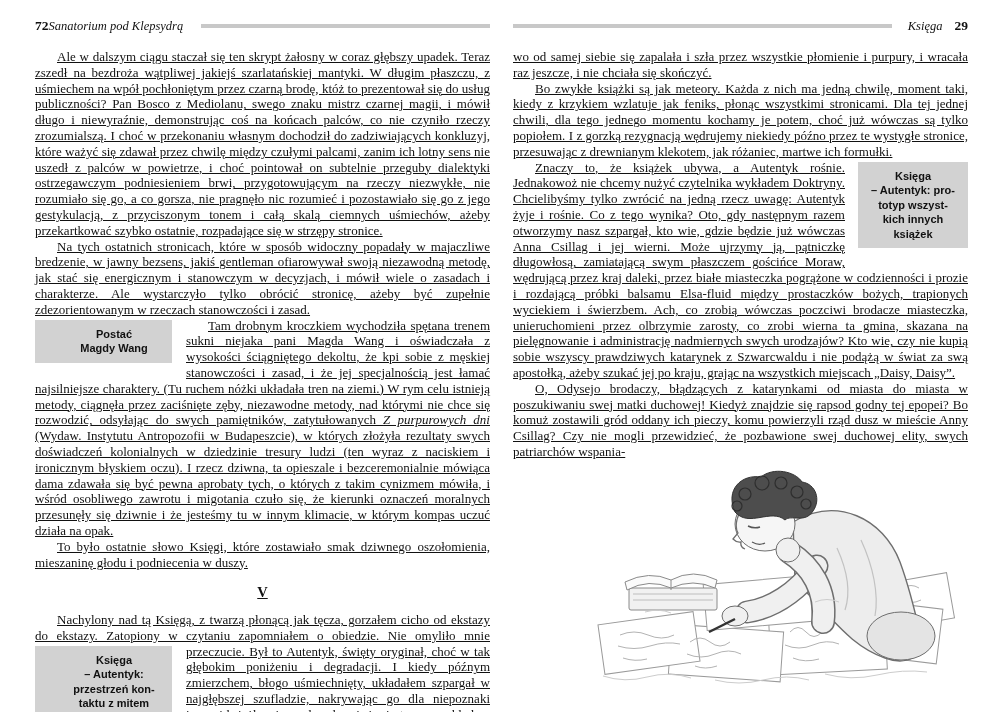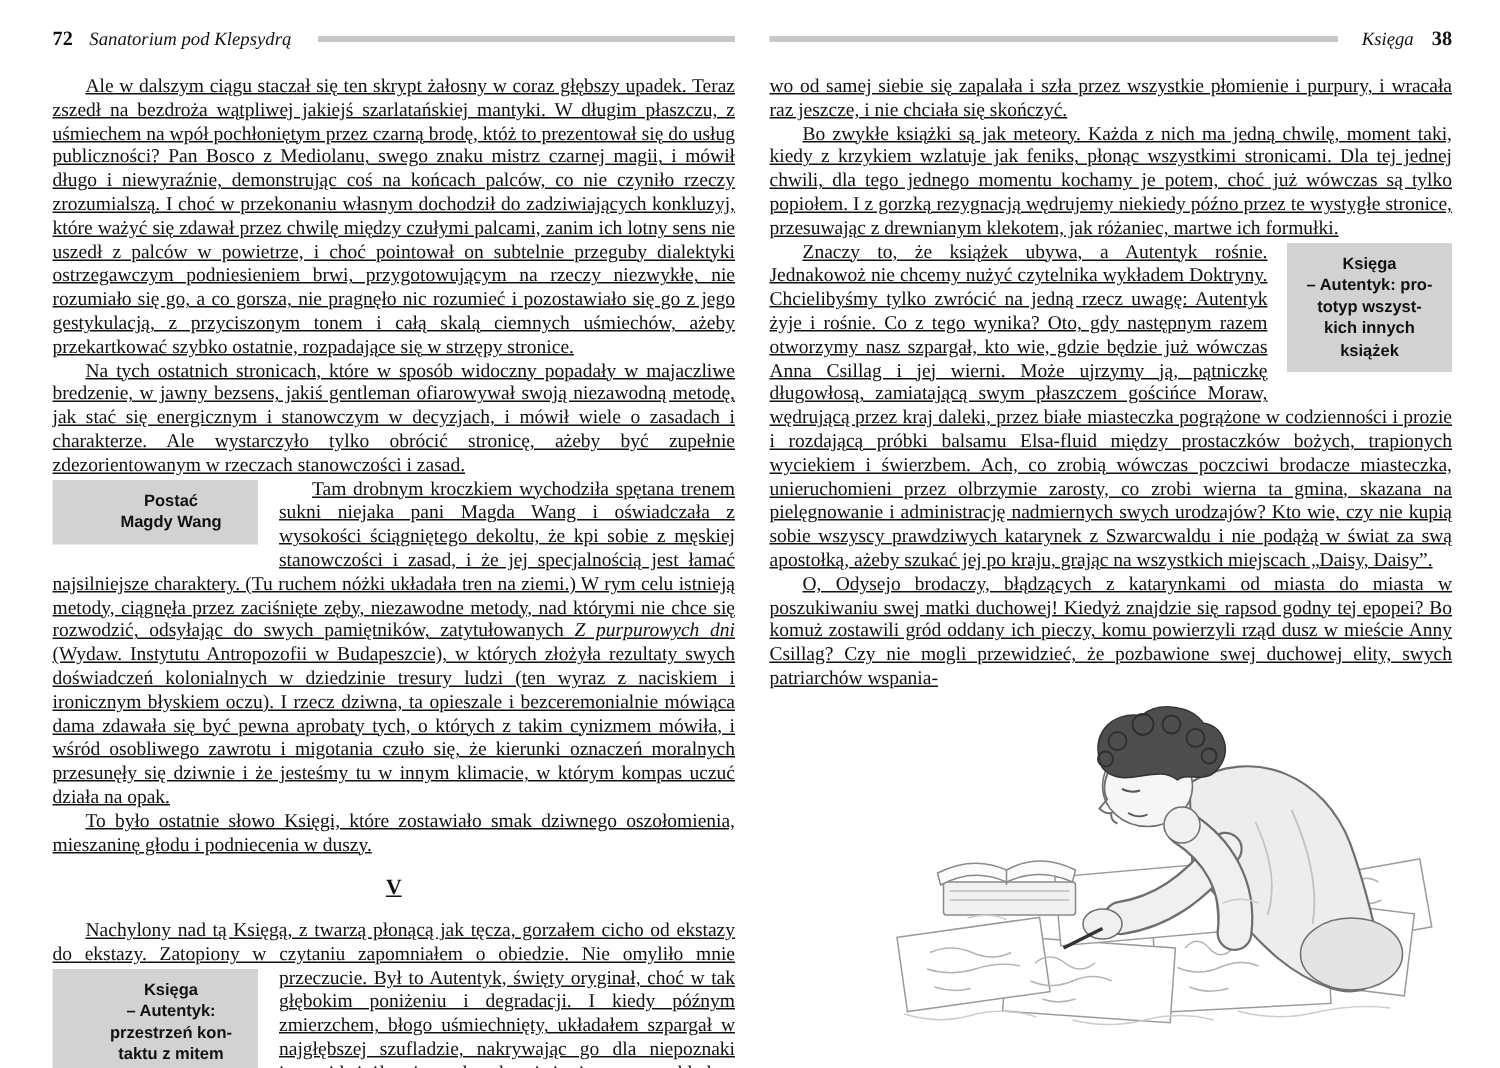--- a/index.html
+++ b/index.html
@@ -6,21 +6,21 @@
   .spread{position:relative;width:1000px;height:712px;background:#fff;
           font-family:"Liberation Serif", serif;color:#111;}
   .page{position:absolute;top:18px;width:455px;}
   .page-left{left:35px;}
   .page-right{left:513px;}
 
   .pg-header{display:flex;align-items:center;height:16px;text-align:right;}
   .pg-num{font-weight:bold;font-size:13.5px;}
   .run-title{font-style:italic;font-size:12.5px;white-space:nowrap;}
   .hdr-rule{flex:1;height:4.5px;background:#c8c8c8;align-self:center;}
-  .page-left .run-title{margin-left:11px;}
+  .page-left .run-title{margin-left:0;}
   .page-left .hdr-rule{margin-left:18px;}
   .page-right .run-title{margin-left:16px;}
   .page-right .pg-num{margin-left:12px;}
 
   .body-text{margin-top:15px;font-size:13px;line-height:15.8px;text-align:justify;}
   .body-text p{margin:0;text-decoration:underline;}
   p.indent{text-indent:22px;}
 
   .note{background:#d2d2d2;font-family:"Liberation Sans", sans-serif;font-weight:bold;
         font-size:11px;line-height:1.32;text-align:center;white-space:pre-line;
@@ -56,21 +56,21 @@
 – Autentyk:
 przestrzeń kon-
 taktu z mitem</span><span>przeczucie. Był to Autentyk, święty oryginał, choć w tak głębokim poniżeniu i degradacji. I kiedy późnym zmierzchem, błogo uśmiechnięty, układałem szpargał w najgłębszej szufladzie, nakrywając go dla niepoznaki innymi książkami — zdawało mi się, że to zorzę układam do snu w komodzie, zorzę, która wciąż na no-</span></p>
     </div>
   </div>
 
   <div class="page page-right">
     <div class="pg-header">
       <span class="hdr-rule"></span>
       <span class="run-title">Księga</span>
-      <span class="pg-num">38</span>
+      <span class="pg-num">29</span>
     </div>
 
     <div class="body-text">
       <p><span>wo od samej siebie się zapalała i szła przez wszystkie płomienie i purpury, i wracała raz jeszcze, i nie chciała się skończyć.</span></p>
       <p class="indent"><span>Bo zwykłe książki są jak meteory. Każda z nich ma jedną chwilę, moment taki, kiedy z krzykiem wzlatuje jak feniks, płonąc wszystkimi stronicami. Dla tej jednej chwili, dla tego jednego momentu kochamy je potem, choć już wówczas są tylko popiołem. I z gorzką rezygnacją wędrujemy niekiedy późno przez te wystygłe stronice, przesuwając z drewnianym klekotem, jak różaniec, martwe ich formułki.</span></p>
       <p class="indent"><span class="note note-right">Księga
 – Autentyk: pro-
 totyp wszyst-
 kich innych
 książek</span><span>Znaczy to, że książek ubywa, a Autentyk rośnie. Jednakowoż nie chcemy nużyć czytelnika wykładem Doktryny. Chcielibyśmy tylko zwrócić na jedną rzecz uwagę: Autentyk żyje i rośnie. Co z tego wynika? Oto, gdy następnym razem otworzymy nasz szpargał, kto wie, gdzie będzie już wówczas Anna Csillag i jej wierni. Może ujrzymy ją, pątniczkę długowłosą, zamiatającą swym płaszczem gościńce Moraw, wędrującą przez kraj daleki, przez białe miasteczka pogrążone w codzienności i prozie i rozdającą próbki balsamu Elsa-fluid między prostaczków bożych, trapionych wyciekiem i świerzbem. Ach, co zrobią wówczas poczciwi brodacze miasteczka, unieruchomieni przez olbrzymie zarosty, co zrobi wierna ta gmina, skazana na pielęgnowanie i administrację nadmiernych swych urodzajów? Kto wie, czy nie kupią sobie wszyscy prawdziwych katarynek z Szwarcwaldu i nie podążą w świat za swą apostołką, ażeby szukać jej po kraju, grając na wszystkich miejscach „Daisy, Daisy”.</span></p>

